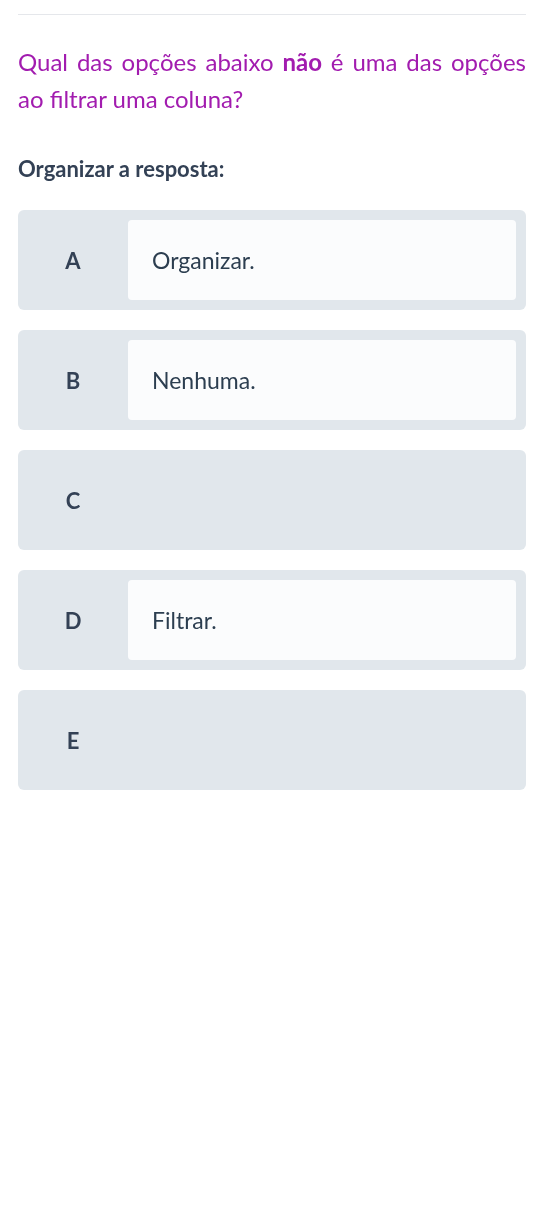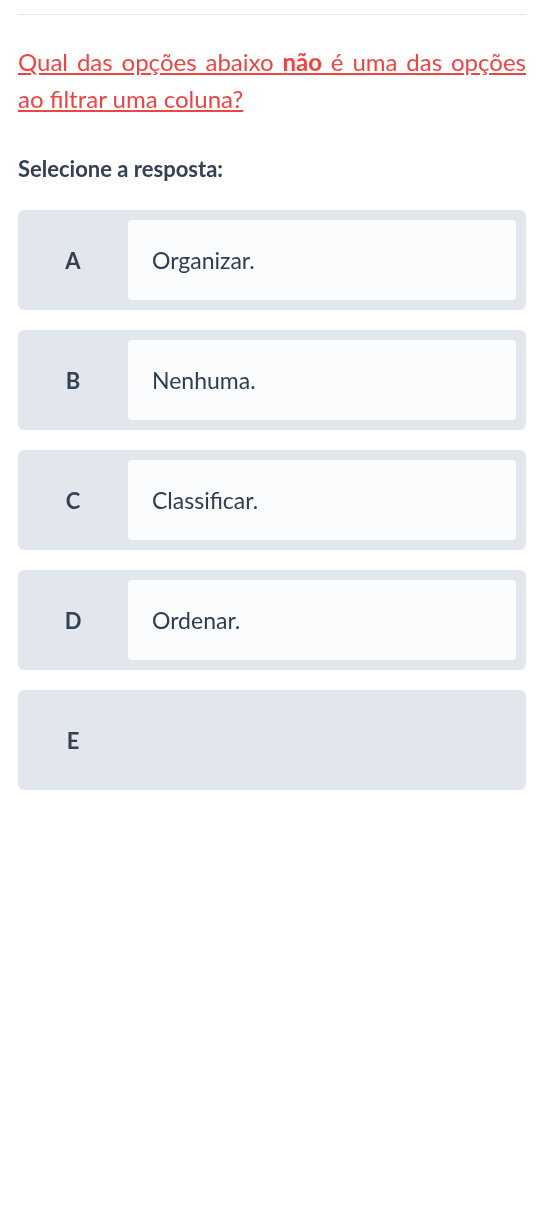--- a/index.html
+++ b/index.html
@@ -15,25 +15,24 @@
       color: #2c3e50;
     }
     .top-divider {
       border-top: 1px solid #e5e7eb;
       margin-bottom: 28px;
       margin-top: 14px;
     }
     .question-text {
       font-size: 24px;
       line-height: 1.55;
-      color: #ef4444;
+      color: #a21caf;
       text-align: justify;
       margin-bottom: 38px;
       font-weight: 400;
-      text-decoration: underline;
     }
     .question-text .bold {
       font-weight: 700;
     }
     .instruction {
       font-size: 22px;
       font-weight: 700;
       color: #334155;
       margin-bottom: 28px;
     }
@@ -80,35 +79,34 @@
   </style>
 </head>
 <body>
 
 <div class="top-divider"></div>
 
 <p class="question-text">
   <span>Qual das opções abaixo </span><span class="bold">não</span><span> é uma das opções ao filtrar uma coluna?</span>
 </p>
 
-<p class="instruction">Selecione a resposta:</p>
+<p class="instruction">Organizar a resposta:</p>
 
 <div class="options" id="options-container">
     <div class="option">
       <div class="option-letter">A</div>
       <div class="option-text">Organizar.</div>
     </div>
     <div class="option">
       <div class="option-letter">B</div>
       <div class="option-text">Nenhuma.</div>
     </div>
     <div class="option">
       <div class="option-letter">C</div>
-      <div class="option-text">Classificar.</div>
     </div>
     <div class="option">
       <div class="option-letter">D</div>
-      <div class="option-text">Ordenar.</div>
+      <div class="option-text">Filtrar.</div>
     </div>
     <div class="option">
       <div class="option-letter">E</div>
     </div>
   </div>
 
 </body></html>

